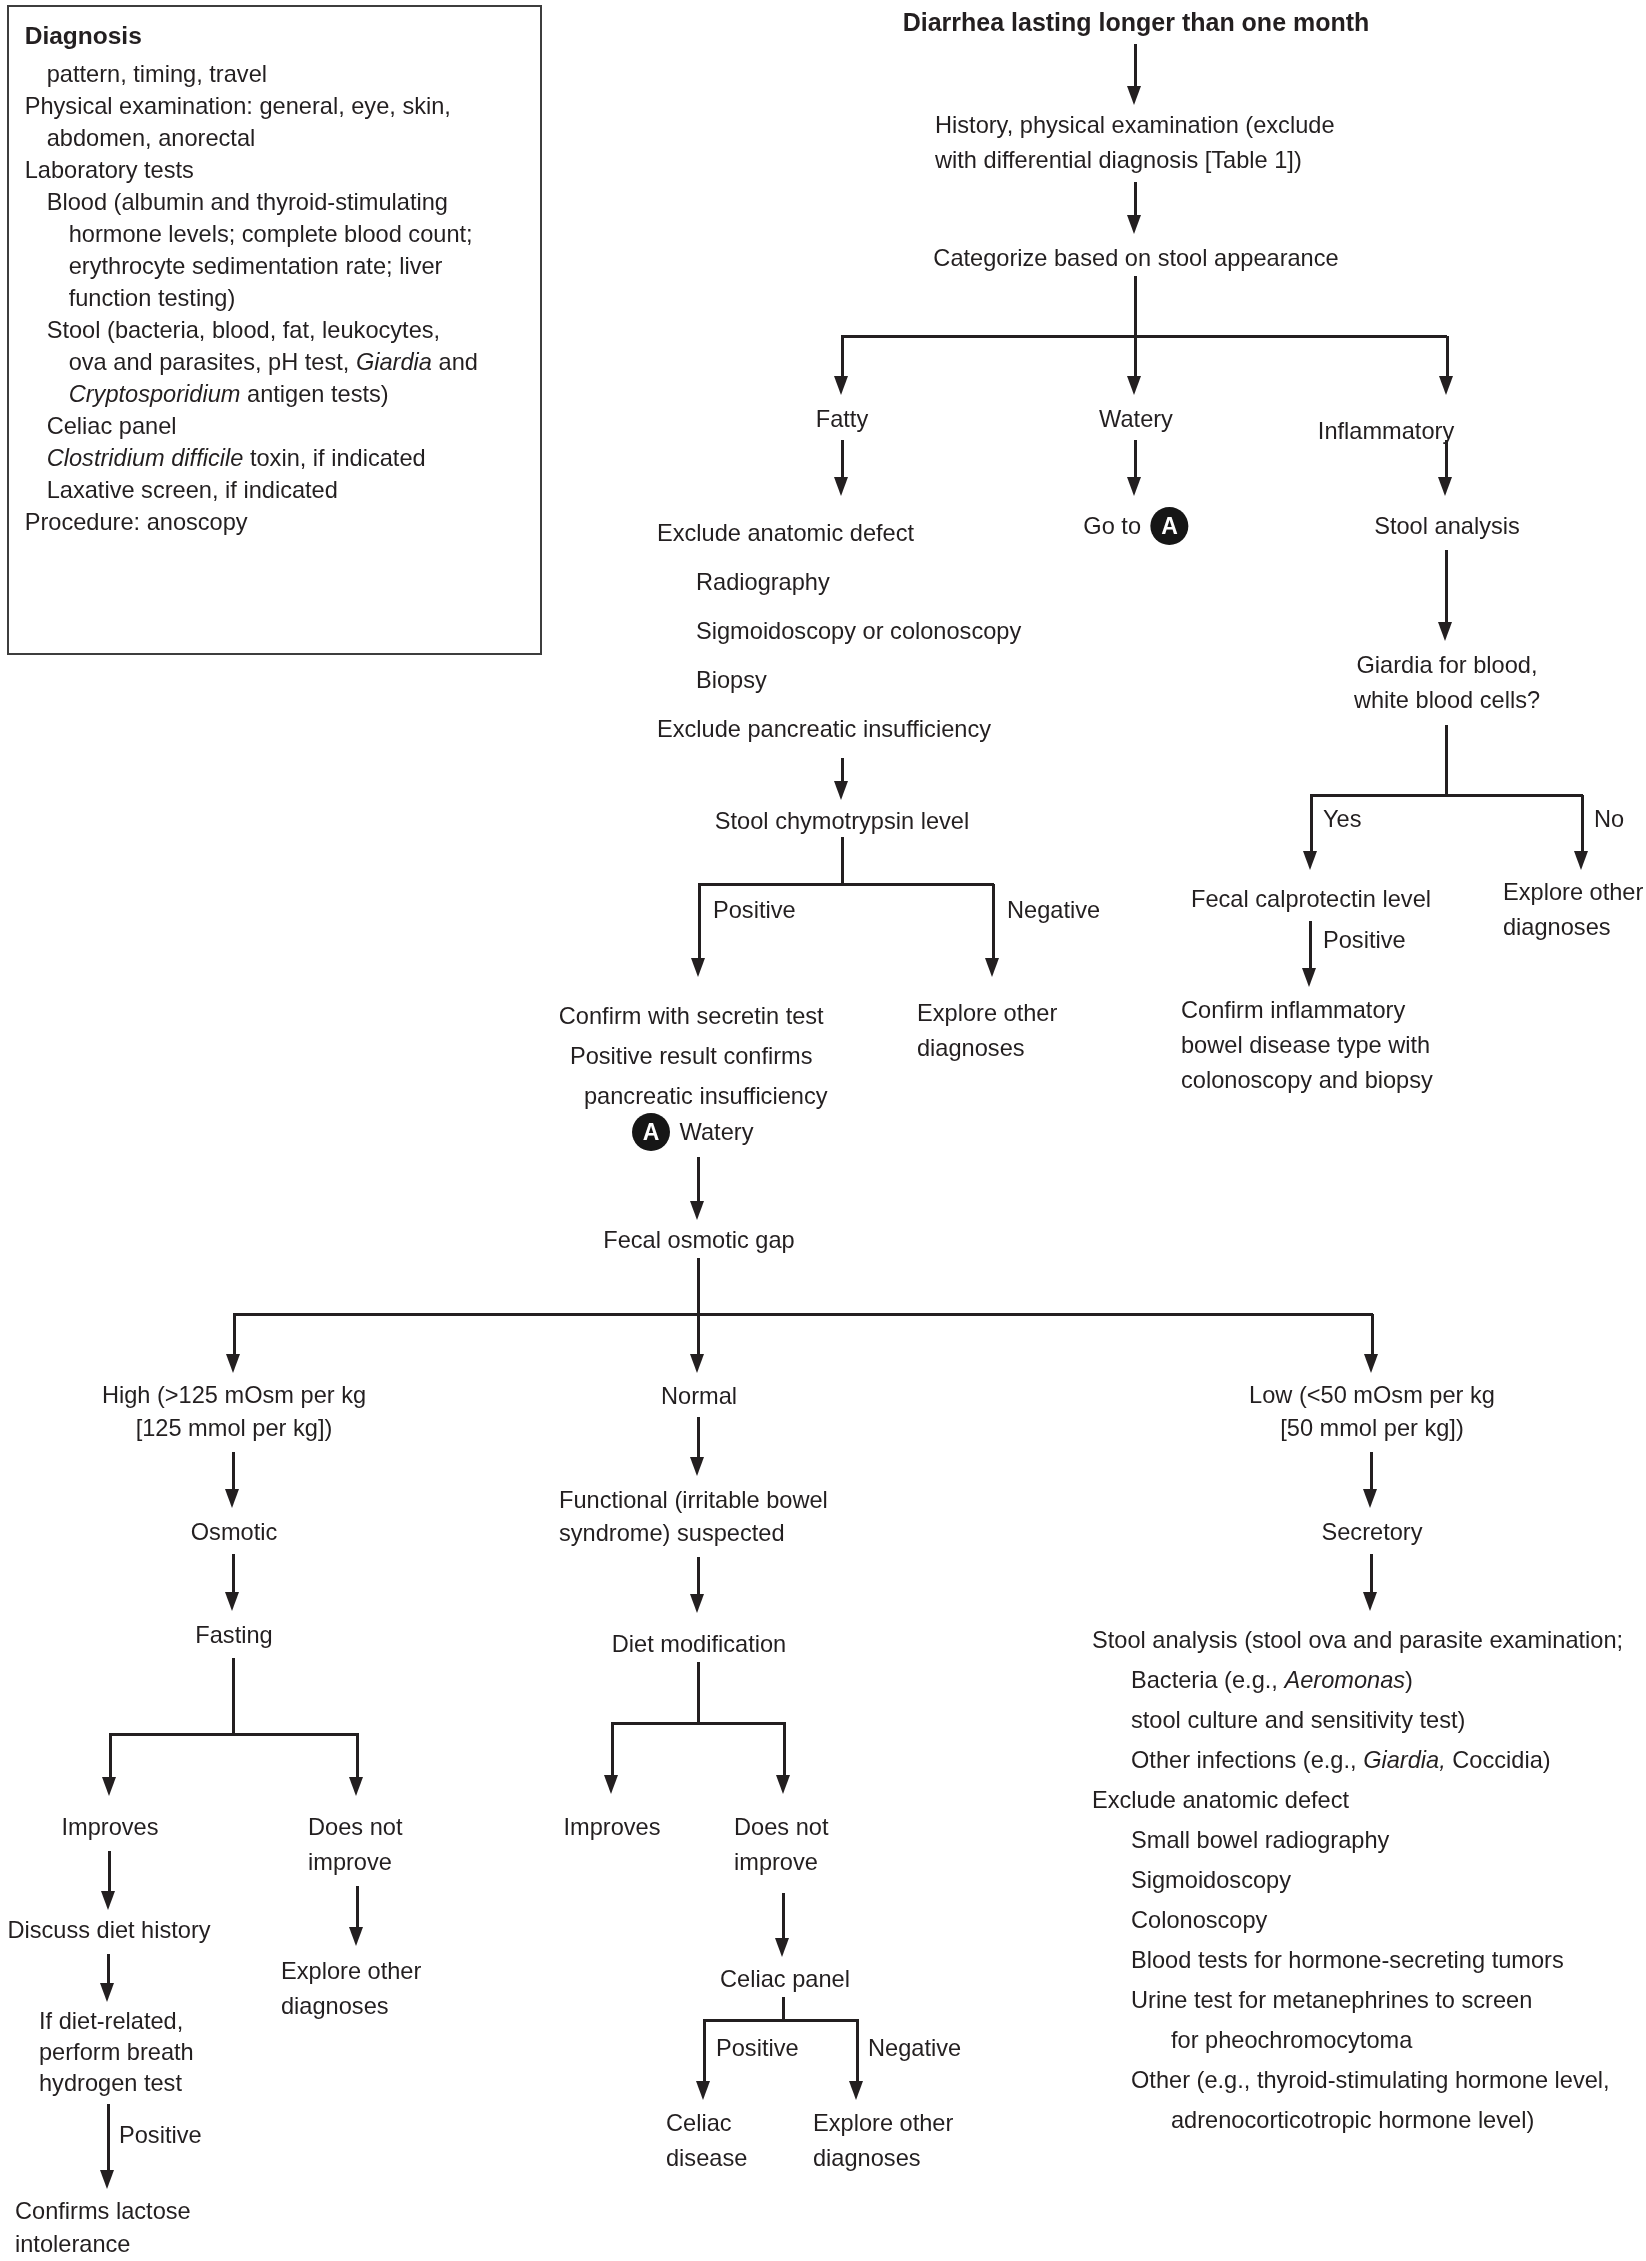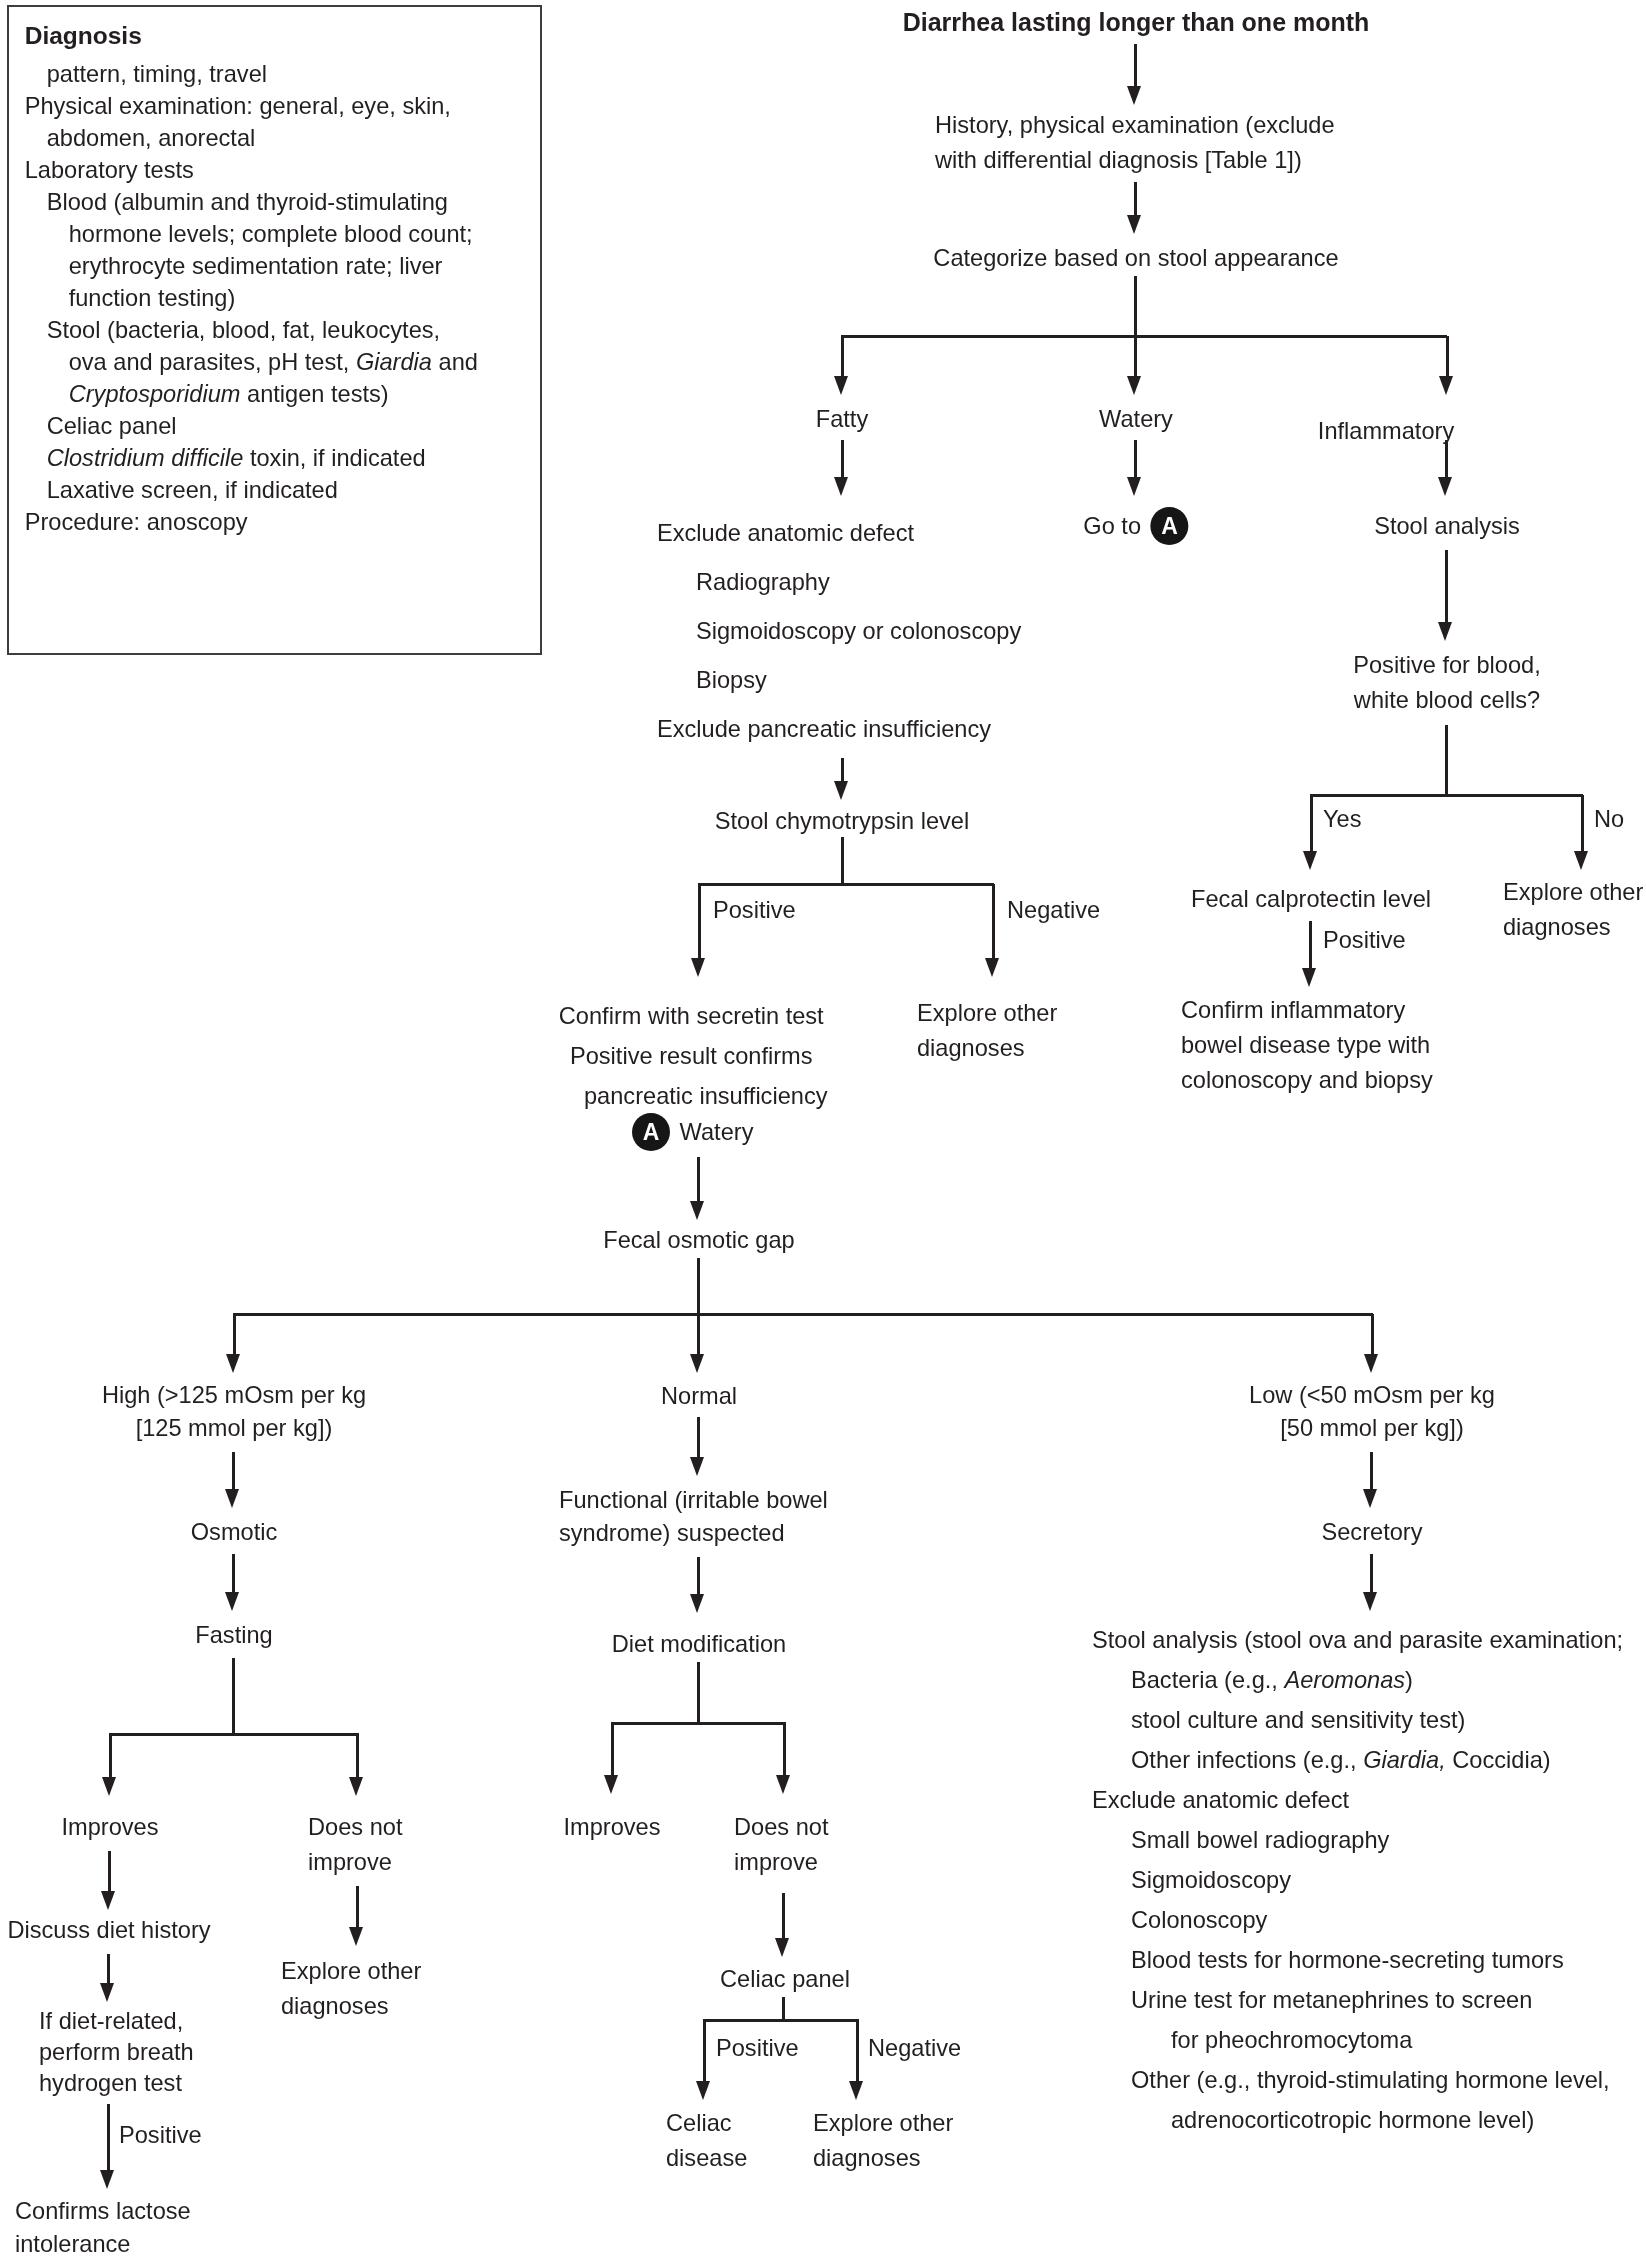--- a/index.html
+++ b/index.html
@@ -90,21 +90,21 @@
 diagnoses</div>
 
   <div class="node flexrow" style="left:1136px;top:507px;transform:translateX(-50%);">
     <span>Go to</span>
     <span class="badge">
         <span>A</span>
       </span>
   </div>
 
   <div class="node ctr" style="left:1447px;top:509px;">Stool analysis</div>
-  <div class="node ctr" style="left:1447px;top:648px;">Positive for blood,
+  <div class="node ctr" style="left:1447px;top:648px;">Giardia for blood,
 white blood cells?</div>
   <div class="node" style="left:1323px;top:802px;">Yes</div>
   <div class="node" style="left:1594px;top:802px;">No</div>
   <div class="node ctr" style="left:1311px;top:882px;">Fecal calprotectin level</div>
   <div class="node" style="left:1503px;top:875px;">Explore other
 diagnoses</div>
   <div class="node" style="left:1323px;top:923px;">Positive</div>
   <div class="node" style="left:1181px;top:993px;">Confirm inflammatory
 bowel disease type with
 colonoscopy and biopsy</div>

